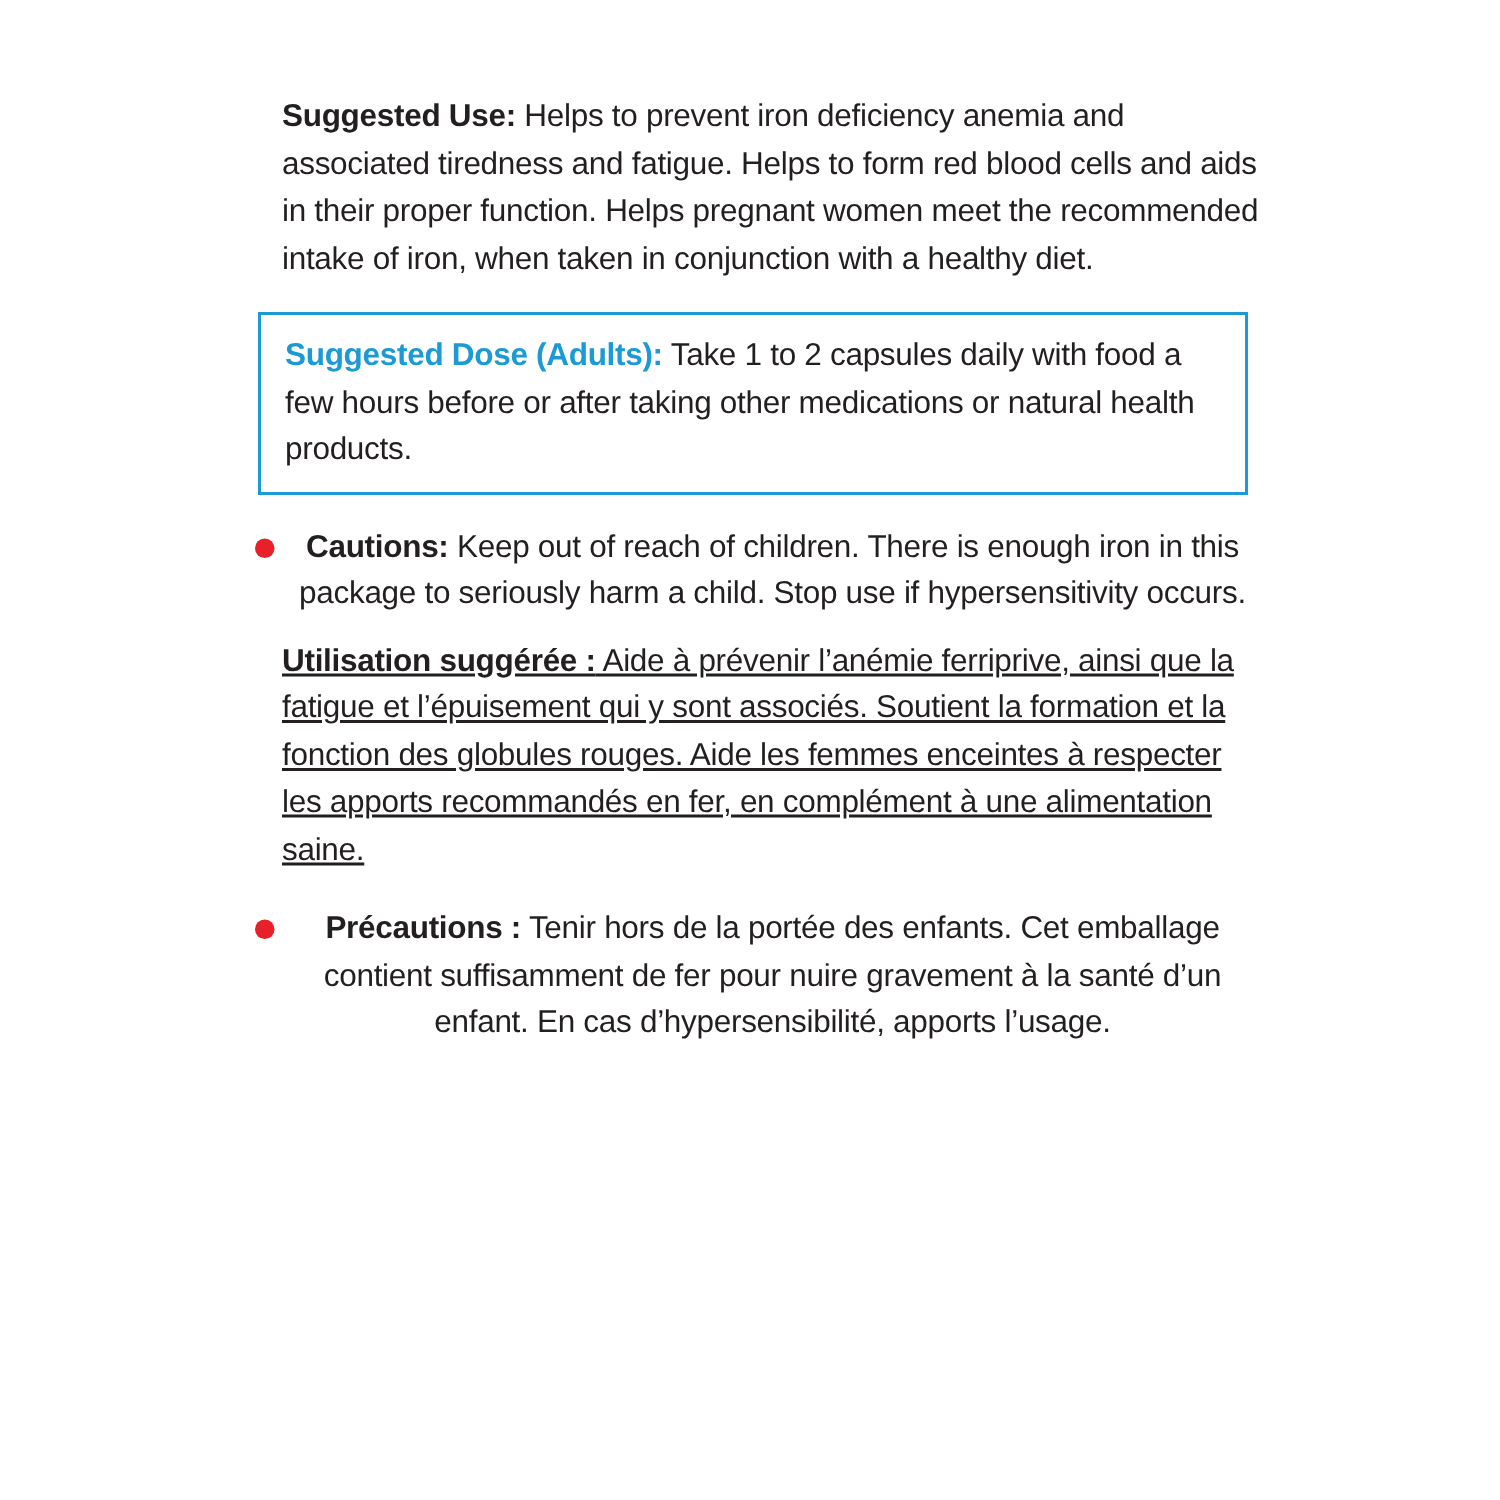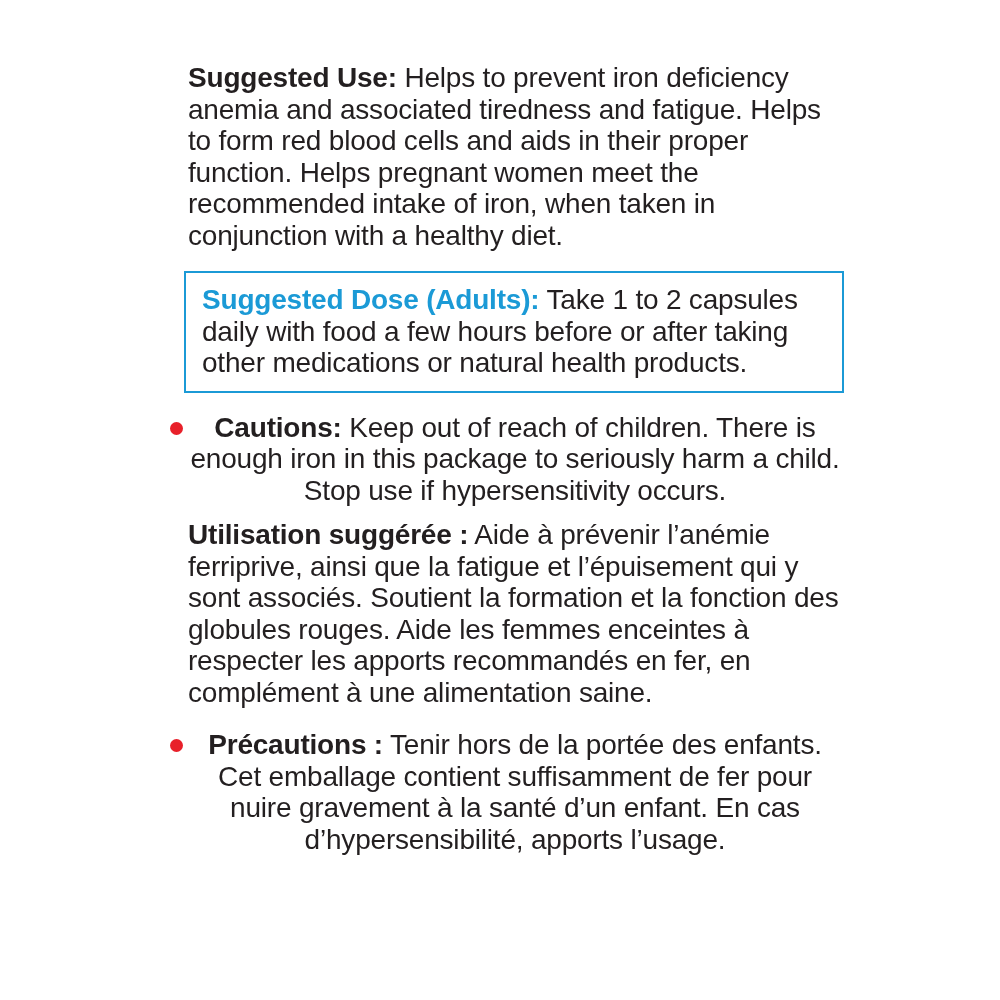--- a/index.html
+++ b/index.html
@@ -25,54 +25,55 @@
   }
   .content {
     position: absolute;
     left: 170px;
     top: 62px;
     width: 672px;
   }
 
   
   .block {
-    font-size: 28px;
+    font-size: 21px;
     line-height: 31.5px;
     letter-spacing: -0.2px;
     margin: 0 0 0 0;
   }
   .block .lead {
     font-weight: bold;
   }
 
   
   .para {
     padding: 0 0 0 18px;
   }
   .para-use {
     margin-top: 0;
   }
   .para-util {
     margin-top: 13px;
+    text-decoration: underline;
   }
 
   
   .dose-box {
     border: 2.5px solid #1b9ad6;
     box-sizing: border-box;
     padding: 11px 14px 12px 16px;
     width: 660px;
   }
   .dose-box .lead {
     color: #1b9ad6;
     font-weight: bold;
   }
   .box-en {
     margin-top: 20px;
-    margin-left: 14px;
+    margin-left: 2px;
   }
   .box-fr {
     margin-top: 20px;
     margin-left: 2px;
   }
 
   
   .caution-row {
     position: relative;
     padding-left: 18px;

